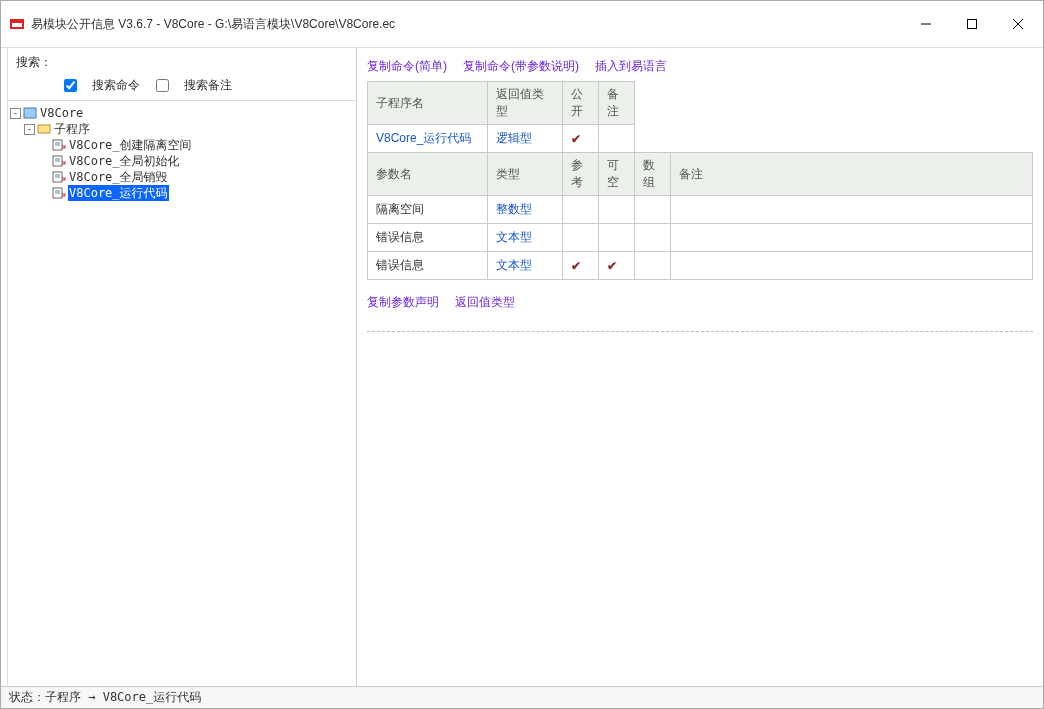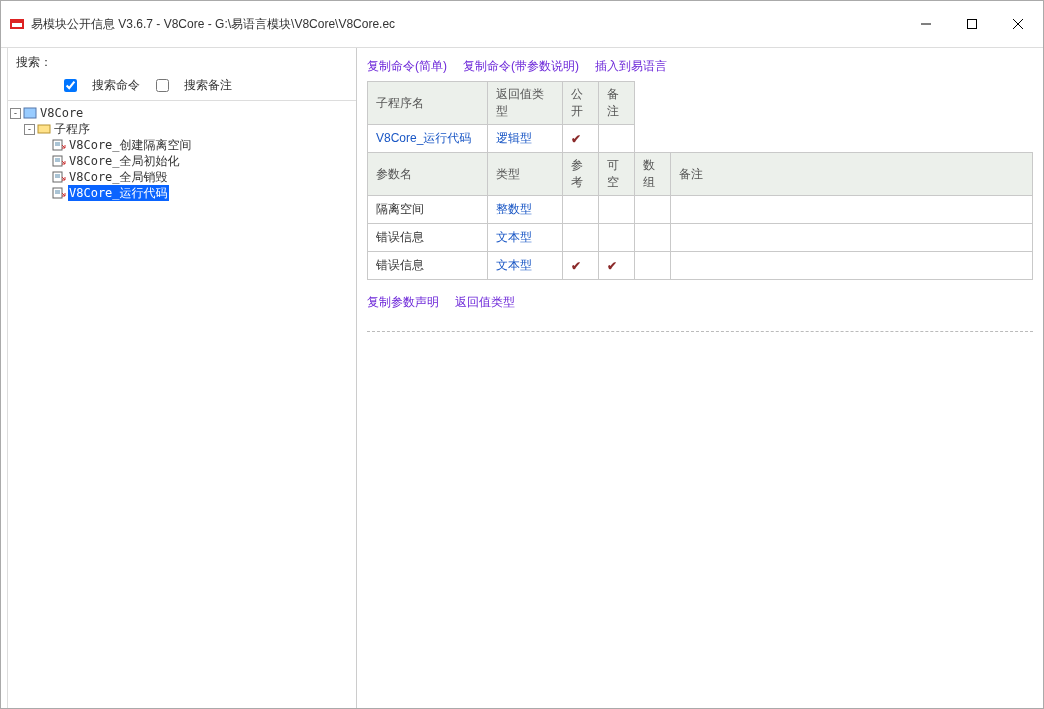--- a/index.html
+++ b/index.html
@@ -240,13 +240,16 @@
 
       <div style="height:12px"></div>
       <div class="link-row">
         <span class="tlink">复制参数声明</span>
         <span class="tlink">返回值类型</span>
       </div>
       <div class="divider"></div>
     </div>
   </div>
 
+  <div class="statusbar">
+    <span>状态：子程序 → V8Core_运行代码</span>
+  </div>
 </div>
 
 </body></html>

